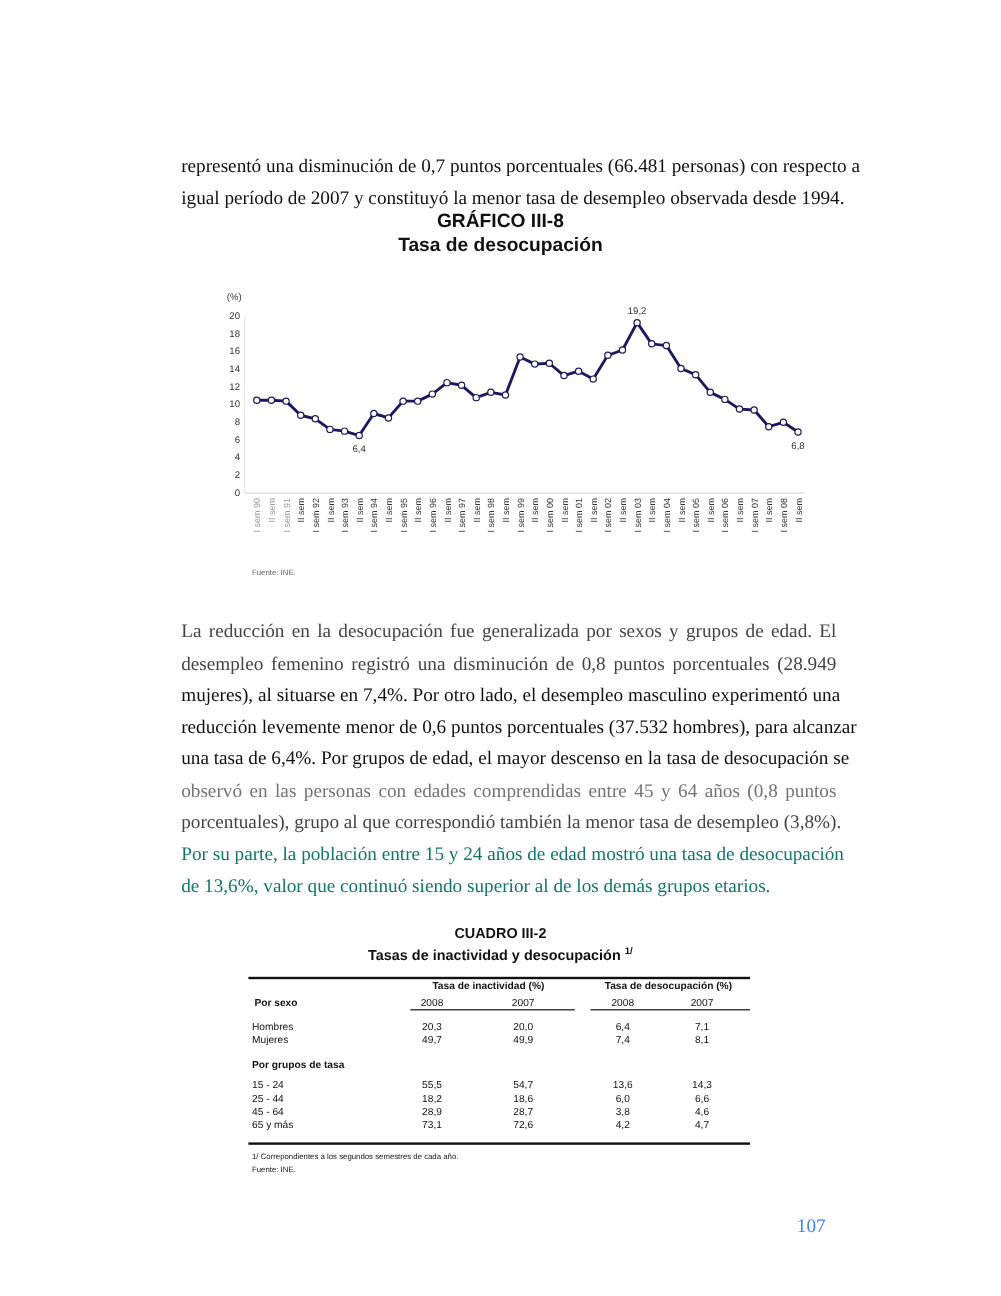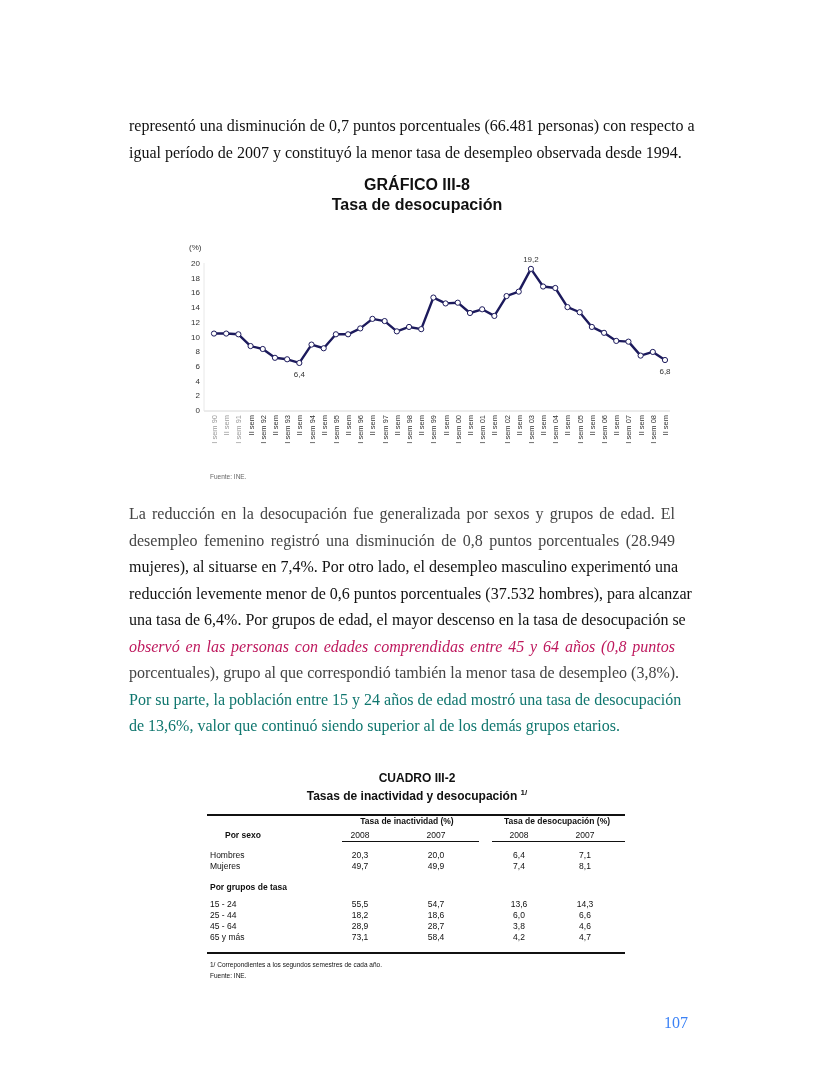--- a/index.html
+++ b/index.html
@@ -1,38 +1,38 @@
 <!DOCTYPE html>
 <html><head>
 <meta charset="utf-8">
 <style>
   html, body { margin:0; padding:0; background:#fff; }
   body { width:834px; height:1080px; position:relative; overflow:hidden; }
   .serif { font-family: "Liberation Serif", "DejaVu Serif", serif; }
   .sans { font-family: "Liberation Sans", "DejaVu Sans", sans-serif; }
-  .para { position:absolute; left:129px; width:546px; font-size:16px; line-height:26.5px; color:#111; text-align:justify; }
+  .para { position:absolute; left:151px; width:546px; font-size:16px; line-height:26.5px; color:#111; text-align:justify;margin-top:13px; }
   .para .ln { display:block; white-space:nowrap; text-align-last:justify; }
   .para .ln.last { text-align-last:left; }
   #p1 { top:113px; }
   #p2 { top:501px; }
   .fig-title { position:absolute; left:0; width:834px; text-align:center; font-weight:bold; color:#111; }
   #fig-num { top:176px; font-size:16px; }
   #fig-sub { top:196px; font-size:16px; }
   #chart { position:absolute; left:180px; top:236px; }
   .tbl-title { position:absolute; left:0; width:834px; text-align:center; font-weight:bold; color:#111; }
   #tbl-num { top:771px; font-size:12px; }
   #tbl-sub { top:788px; font-size:12px; }
   #tbl-sub sup { font-size:8px; }
   #tbl { position:absolute; left:207px; top:812px; width:420px; font-size:8.5px; color:#111; }
   .rule { position:absolute; background:#111; }
   .cell { position:absolute; white-space:nowrap; }
   .c { text-align:center; width:60px; }
   .b { font-weight:bold; }
   #page-num { position:absolute; left:664px; top:1014px; font-size:16px; color:#3b82f6; }
-  .g1 { color:#be185d;font-style:italic; } .g2 { color:#0f766e; } .g3 { color:#444; }
+  .g1 { color:#737373; } .g2 { color:#0f766e; } .g3 { color:#444; }
 </style>
 </head>
 <body>
 
 <div id="p1" class="para serif">
   <span class="ln">representó una disminución de 0,7 puntos porcentuales (66.481 personas) con respecto a</span>
   <span class="ln last">igual período de 2007 y constituyó la menor tasa de desempleo observada desde 1994.</span>
 </div>
 
 <div id="fig-num" class="fig-title sans">GRÁFICO III-8</div>
@@ -194,21 +194,21 @@
   <span class="ln last g2">de 13,6%, valor que continuó siendo superior al de los demás grupos etarios.</span>
 </div>
 
 <div id="tbl-num" class="tbl-title sans">CUADRO III-2</div>
 <div id="tbl-sub" class="tbl-title sans"><span>Tasas de inactividad y desocupación</span> <sup>1/</sup></div>
 
 <div id="tbl" class="sans">
   <div class="rule" style="left:0;top:2px;width:418px;height:1.5px;"></div>
   <div class="cell c b" style="left:133px;top:4px;width:134px;">Tasa de inactividad (%)</div>
   <div class="cell c b" style="left:283px;top:4px;width:134px;">Tasa de desocupación (%)</div>
-  <div class="cell b" style="left:18px;top:18px;">Por sexo</div>
+  <div class="cell b" style="left:5px;top:18px;">Por sexo</div>
   <div class="cell c" style="left:123px;top:18px;">2008</div>
   <div class="cell c" style="left:199px;top:18px;">2007</div>
   <div class="cell c" style="left:282px;top:18px;">2008</div>
   <div class="cell c" style="left:348px;top:18px;">2007</div>
   <div class="rule" style="left:135px;top:29px;width:137px;height:1.2px;"></div>
   <div class="rule" style="left:285px;top:29px;width:133px;height:1.2px;"></div>
 
   <div>
     <div class="cell" style="left:3px;top:38px;">Hombres</div>
     <div class="cell c" style="left:123px;top:38px;">20,3</div>
@@ -243,21 +243,21 @@
   <div>
     <div class="cell" style="left:3px;top:109px;">45 - 64</div>
     <div class="cell c" style="left:123px;top:109px;">28,9</div>
     <div class="cell c" style="left:199px;top:109px;">28,7</div>
     <div class="cell c" style="left:282px;top:109px;">3,8</div>
     <div class="cell c" style="left:348px;top:109px;">4,6</div>
   </div>
   <div>
     <div class="cell" style="left:3px;top:120px;">65 y más</div>
     <div class="cell c" style="left:123px;top:120px;">73,1</div>
-    <div class="cell c" style="left:199px;top:120px;">58,4</div>
+    <div class="cell c" style="left:199px;top:120px;">72,6</div>
     <div class="cell c" style="left:282px;top:120px;">4,2</div>
     <div class="cell c" style="left:348px;top:120px;">4,7</div>
   </div>
 
   <div class="rule" style="left:0;top:140px;width:418px;height:1.5px;"></div>
   <div class="cell" style="left:3px;top:149px;font-size:6.5px;">1/ Correpondientes a los segundos semestres de cada año.</div>
   <div class="cell" style="left:3px;top:160px;font-size:6.5px;">Fuente: INE.</div>
 </div>
 
 <div id="page-num" class="serif">107</div>

